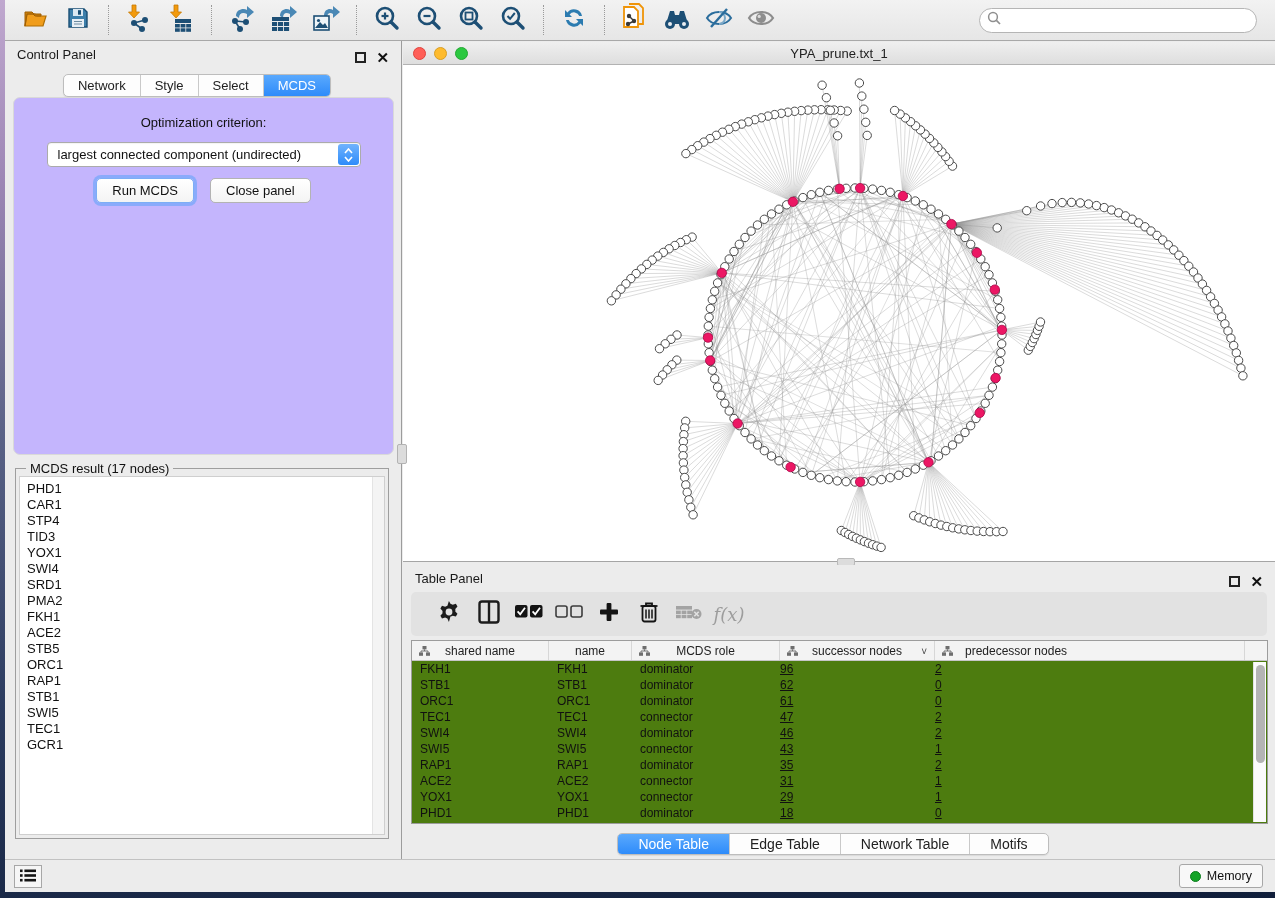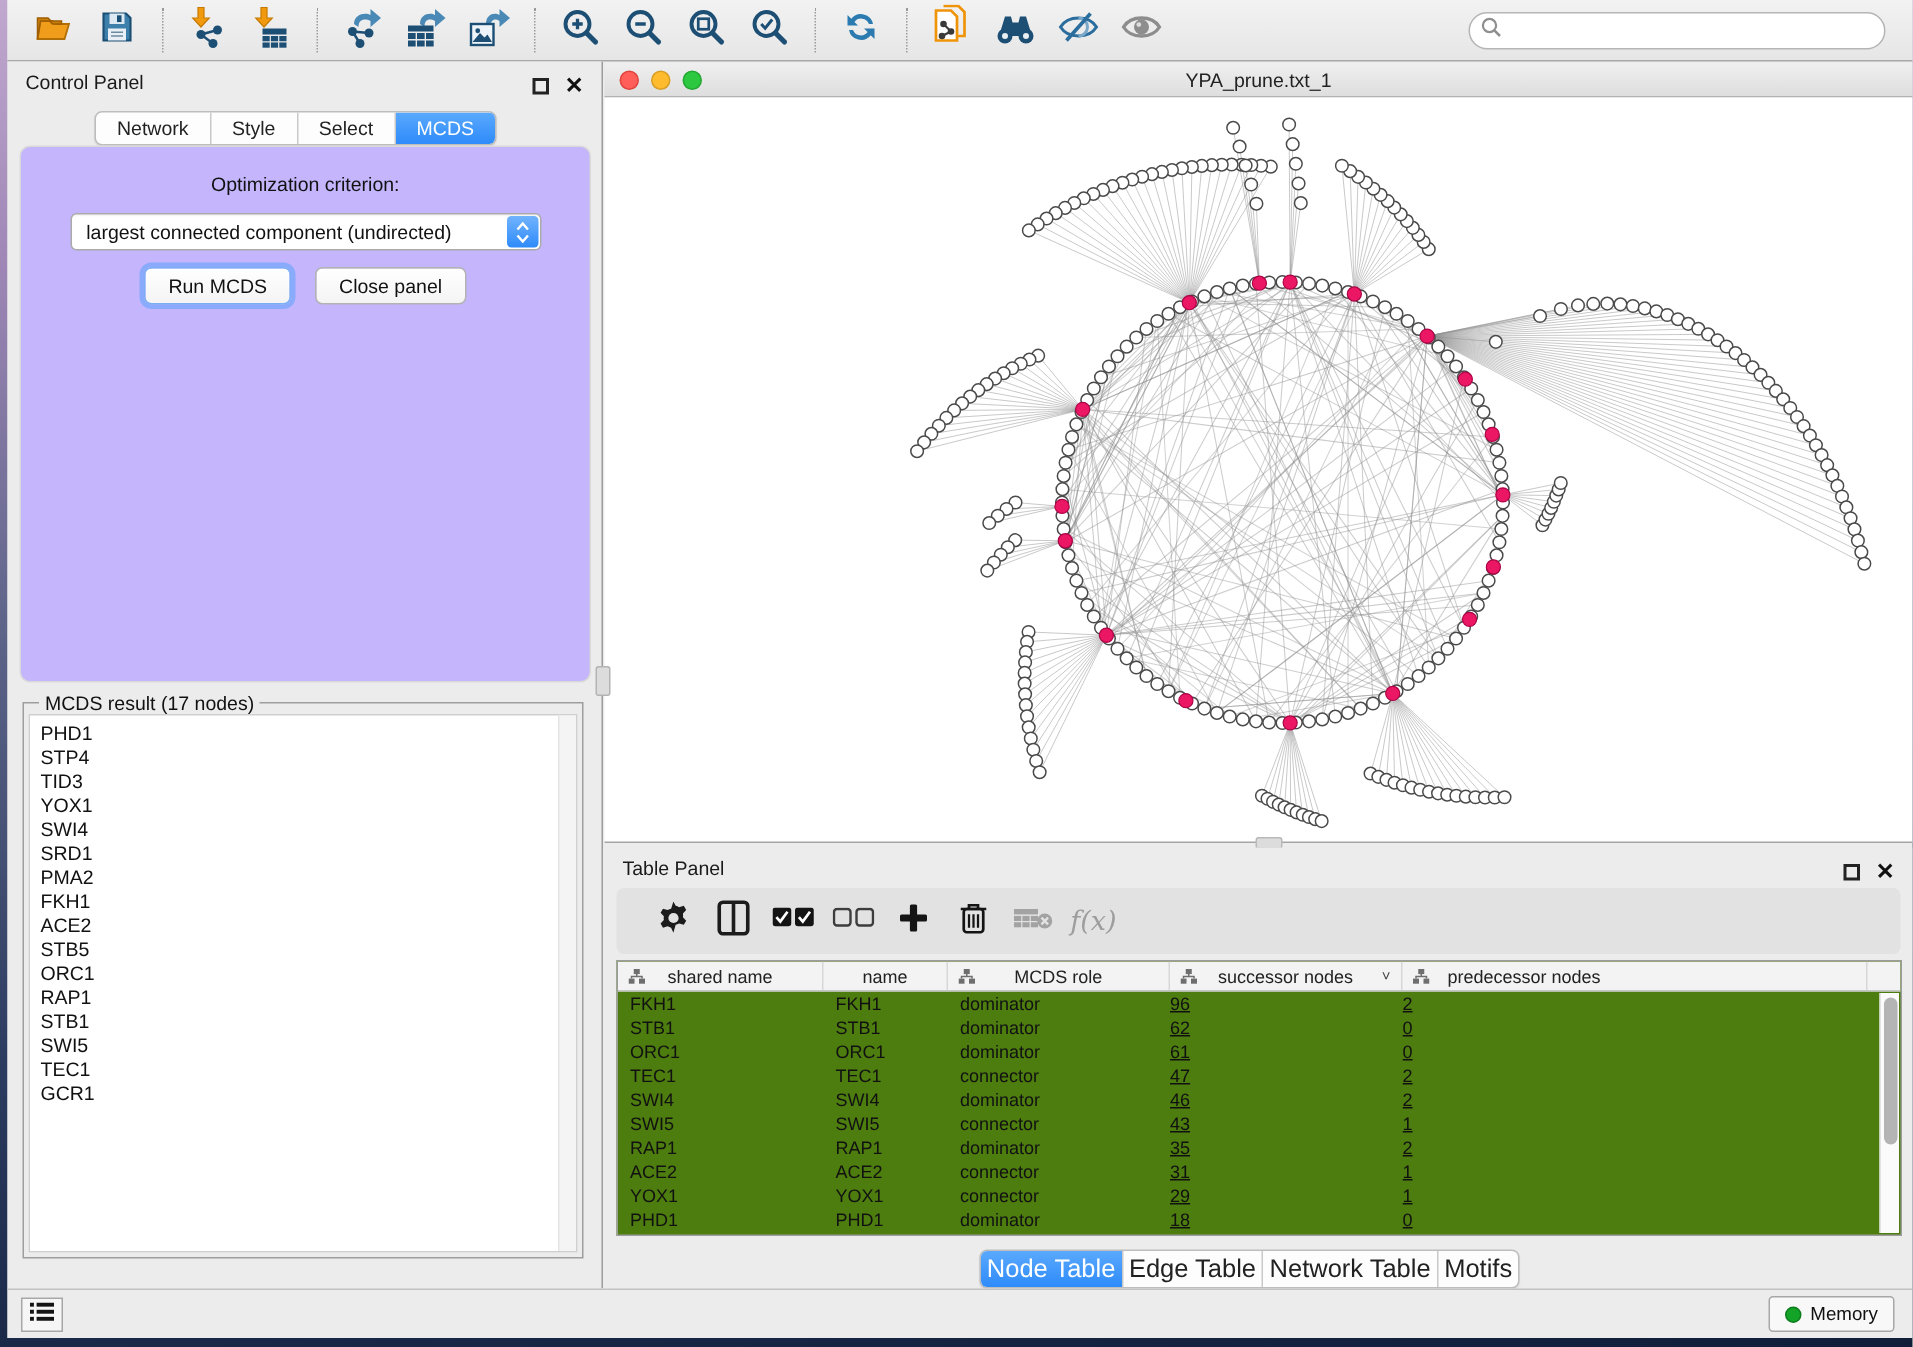--- a/index.html
+++ b/index.html
@@ -91,21 +91,21 @@
   .th .colicon { position:absolute; left:7px; top:4px; }
   .th .menu-arrow { position:absolute; right:7px; top:5px; font-size:10px; color:#444; }
   .trow { display:flex; height:16px; }
   .td { font-size:12px; color:#111; line-height:16px; white-space:nowrap; overflow:hidden; }
   .td.l { padding-left:8px; text-align:left; }
   .td.r { text-align:left;text-decoration:underline; }
   .tbl-scroll { position:absolute; right:1px; top:21px; bottom:1px; width:13px; background:#fbfbfb; border-left:1px solid #e3e3e3; }
   .tbl-thumb { position:absolute; left:2px; top:3px; width:9px; height:98px; border-radius:5px; background:#b4b4b4; }
 
   .tp-tabs-row { top:268px; }
-  .tp-tabs-row .seg > div { padding:2px 4px; font-size:17px; }
+  .tp-tabs-row .seg > div { padding:2px 20px; font-size:14px; }
 
   
   .statusbar { position:absolute; left:0; right:0; bottom:0; height:33px; background:#ececec; border-top:1px solid #c2c2c2; }
   .list-btn { position:absolute; left:9px; top:5px; width:28px; height:23px; background:#f6f6f6;
     border:1px solid #a7a7a7; display:flex; align-items:center; justify-content:center; }
   .memory-btn { position:absolute; right:12px; top:4px; height:24px; background:#f8f8f8;
     border:1px solid #a7a7a7; border-radius:3px; display:flex; align-items:center; gap:6px; padding:0 10px; }
   .memory-dot { width:11px; height:11px; border-radius:50%; background:#13a327; border:1px solid #0c7d1d; }
   .memory-label { font-size:12.5px; color:#111; }
 </style>
@@ -300,20 +300,21 @@
       <div class="btn-row">
         <div class="mac-btn focused">Run MCDS</div>
         <div class="mac-btn">Close panel</div>
       </div>
     </div>
 
     <div class="result-group">
       <div class="result-legend">MCDS result (17 nodes)</div>
       <div class="result-list" id="result-list">
           <div class="result-item">PHD1</div>
+          <div class="result-item">CAR1</div>
           <div class="result-item">STP4</div>
           <div class="result-item">TID3</div>
           <div class="result-item">YOX1</div>
           <div class="result-item">SWI4</div>
           <div class="result-item">SRD1</div>
           <div class="result-item">PMA2</div>
           <div class="result-item">FKH1</div>
           <div class="result-item">ACE2</div>
           <div class="result-item">STB5</div>
           <div class="result-item">ORC1</div>

